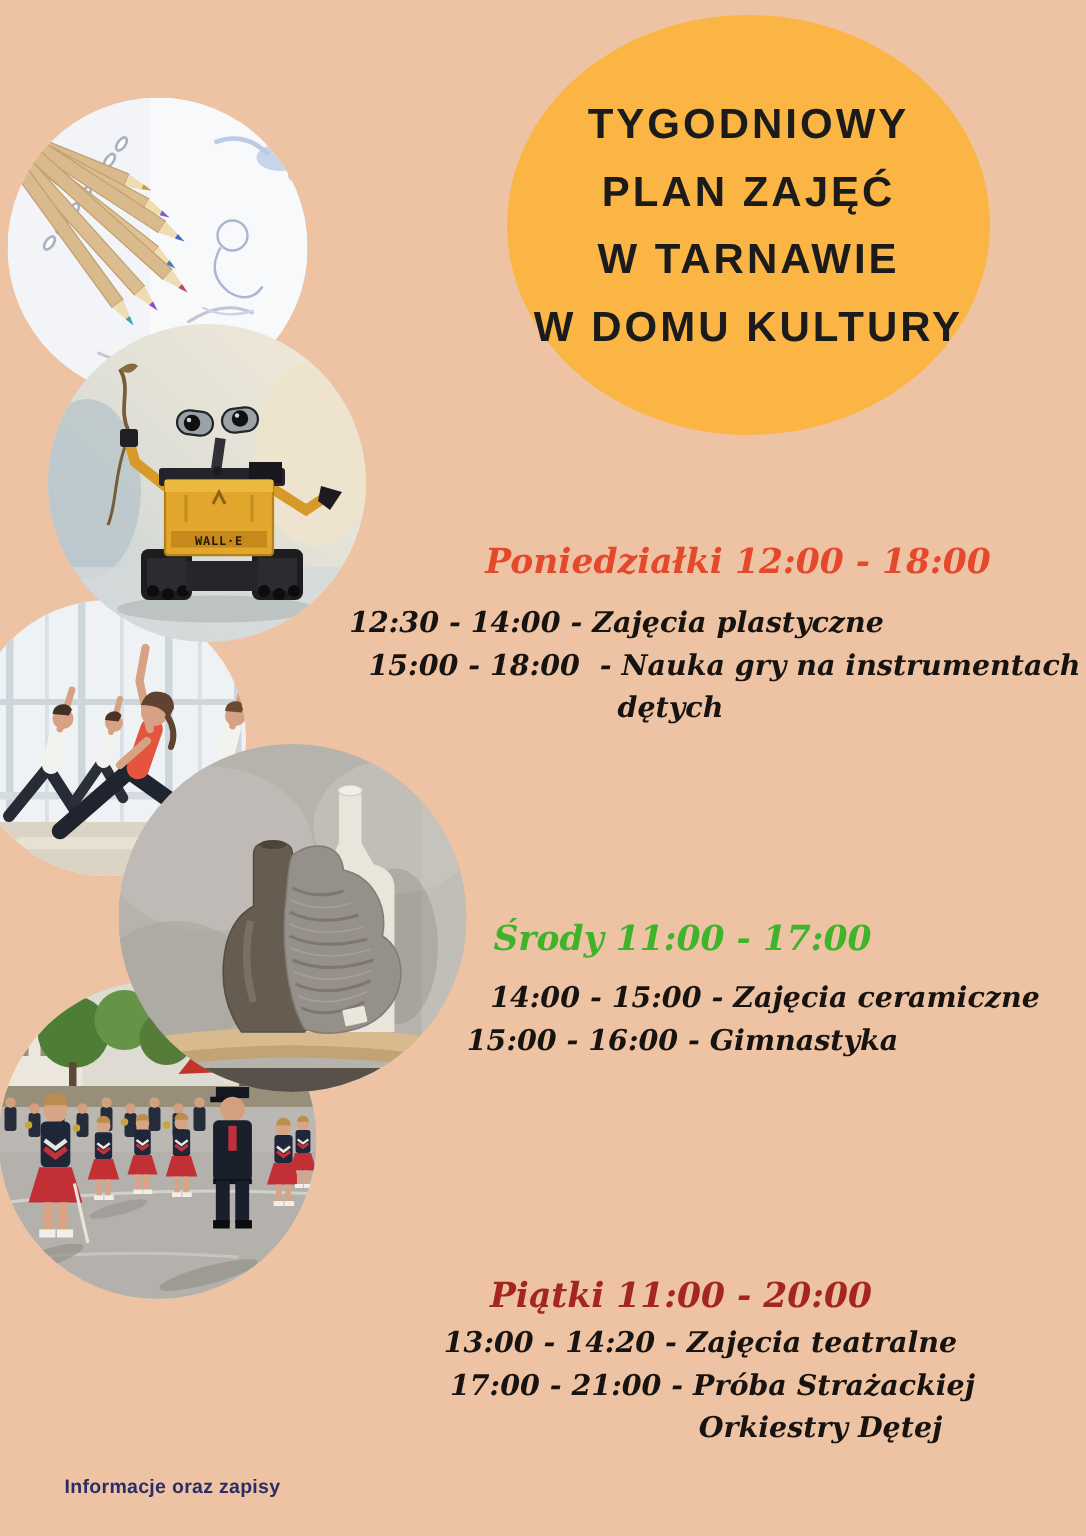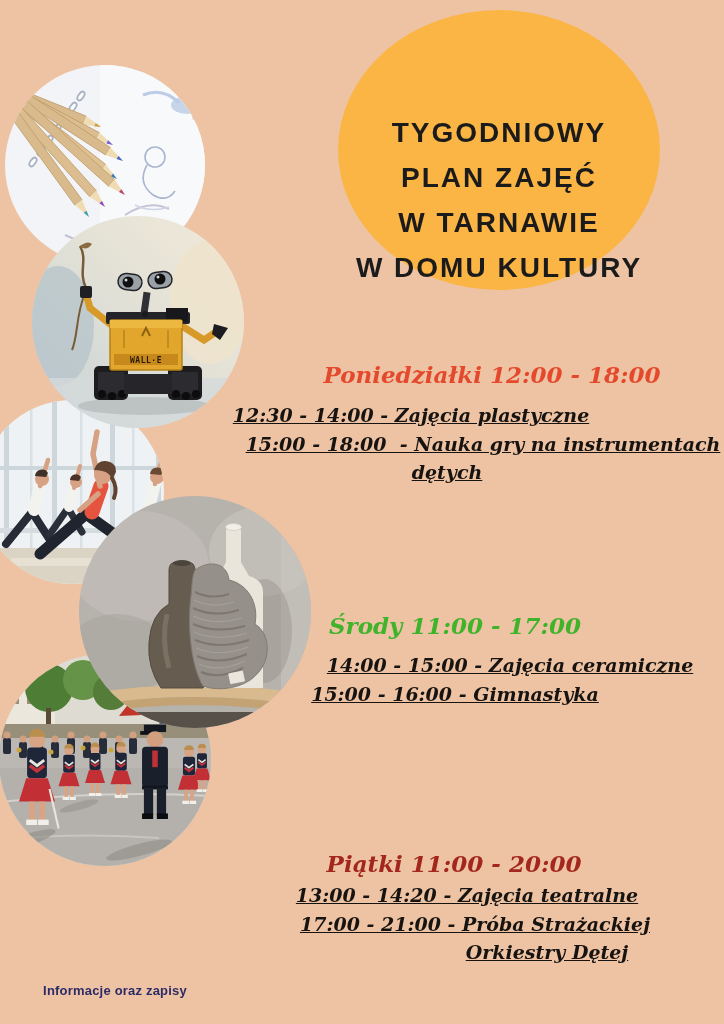--- a/index.html
+++ b/index.html
@@ -22,21 +22,21 @@
   }
   .title-line{
     font-weight:bold;font-size:28px;line-height:45px;letter-spacing:2px;
   }
 
   .sec{
     position:absolute;left:232px;width:484px;text-align:center;z-index:4;
     font-family:"DejaVu Serif",serif;font-style:italic;font-weight:bold;
   }
   .sec-h{font-size:23px;line-height:28px;white-space:pre;}
-  .line{font-size:19px;line-height:28.5px;white-space:pre;text-decoration:underline;}
+  .line{font-size:19px;line-height:28.5px;white-space:pre;}
   .sec0{top:320px;margin-top:41px;} .sec0 .sec-h{margin-bottom:12px;}
   .sec1{top:481px;} .sec1 .sec-h{margin-bottom:14px;}
   .sec2{top:612px;} .sec2 .sec-h{margin-bottom:11px;}
   .sec3{top:728px;} .sec3 .sec-h{margin-bottom:10px;}
   .sec4{top:850px;} .sec4 .sec-h{margin-bottom:3px;}
 
   .contact{
     position:absolute;left:8px;top:943px;width:214px;text-align:center;z-index:4;
     font-weight:bold;font-size:13px;line-height:19px;letter-spacing:0.2px;white-space:pre;
   }
@@ -342,21 +342,21 @@
       <use href="#mj" transform="translate(190,150) scale(1.1)"></use>
       <use href="#mj" transform="translate(203,138) scale(0.9)"></use>
       <g transform="translate(38,171) scale(1.8)">
         <use href="#mj"></use>
         <line x1="7" y1="-20" x2="12" y2="2" stroke="#e8e4da" stroke-width="1.2"></line>
       </g>
       <use href="#cnd" transform="translate(156,165) scale(1.85)"></use>
     </svg>
   </div>
 
-  <div class="title-circle" style="background-color: rgb(251, 181, 69); justify-content: flex-end;">
+  <div class="title-circle" style="background-color: rgb(251, 181, 69);">
     <div style="color: rgb(27, 27, 27);">
       <div class="title-line">TYGODNIOWY</div>
       <div class="title-line">PLAN ZAJĘĆ</div>
       <div class="title-line">W TARNAWIE</div>
       <div class="title-line">W DOMU KULTURY</div>
     </div>
   </div>
 
   <div class="sec sec0" style="color: rgb(23, 19, 16);">
     <div class="sec-h" style="transform: translateX(18px); color: rgb(229, 73, 45);">Poniedziałki 12:00 - 18:00</div>

